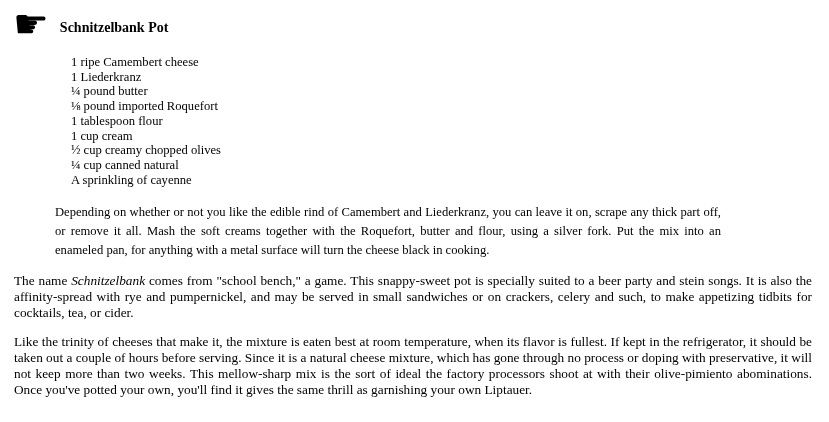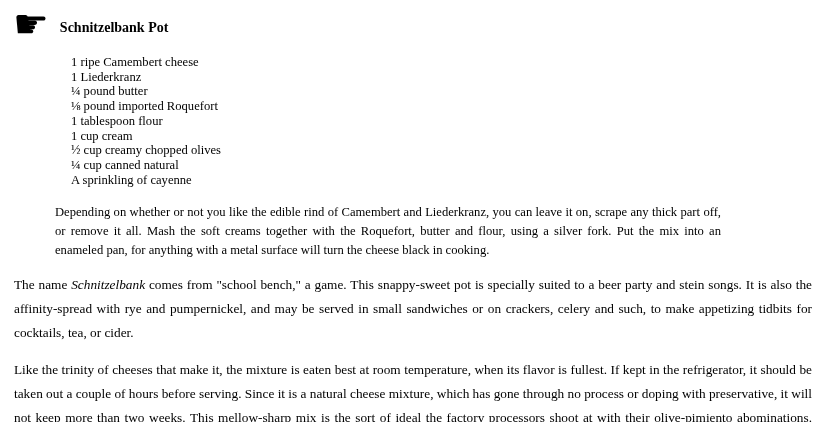--- a/index.html
+++ b/index.html
@@ -50,21 +50,21 @@
     line-height: 19px;
   }
 
   .commentary {
     margin: 0 17px 0 14px; 
     font-size: 13.3px;
   }
   .commentary p {
     margin: 13px 0 0 0;
     text-align: justify;
-    line-height: 24px;
+    line-height: 16px;
   }
   em { font-style: italic; }
 </style>
 </head>
 <body>
 
 <div class="page">
 
   <header class="header">
     <span class="manicule">☛</span>

